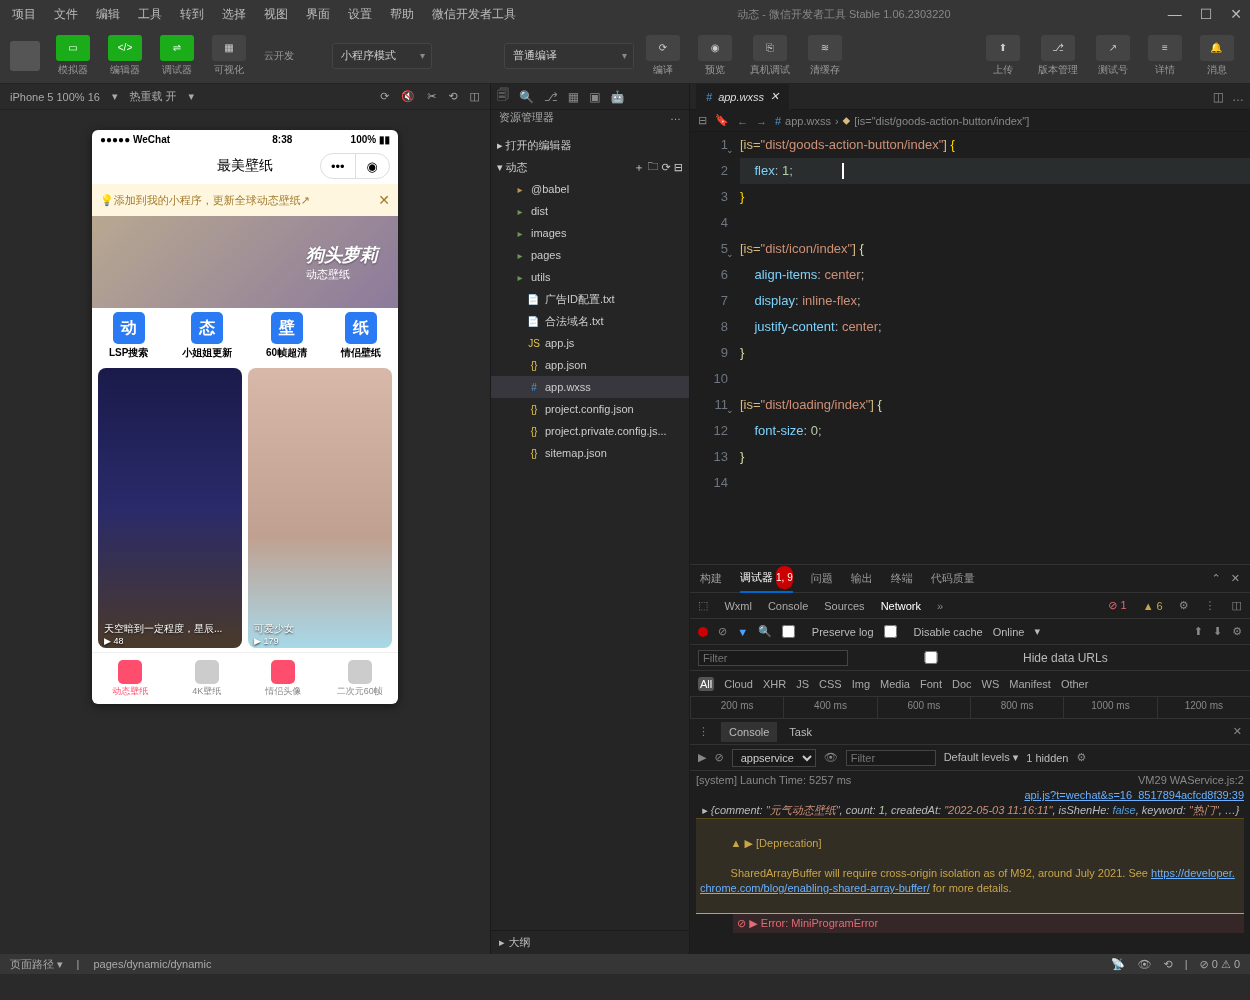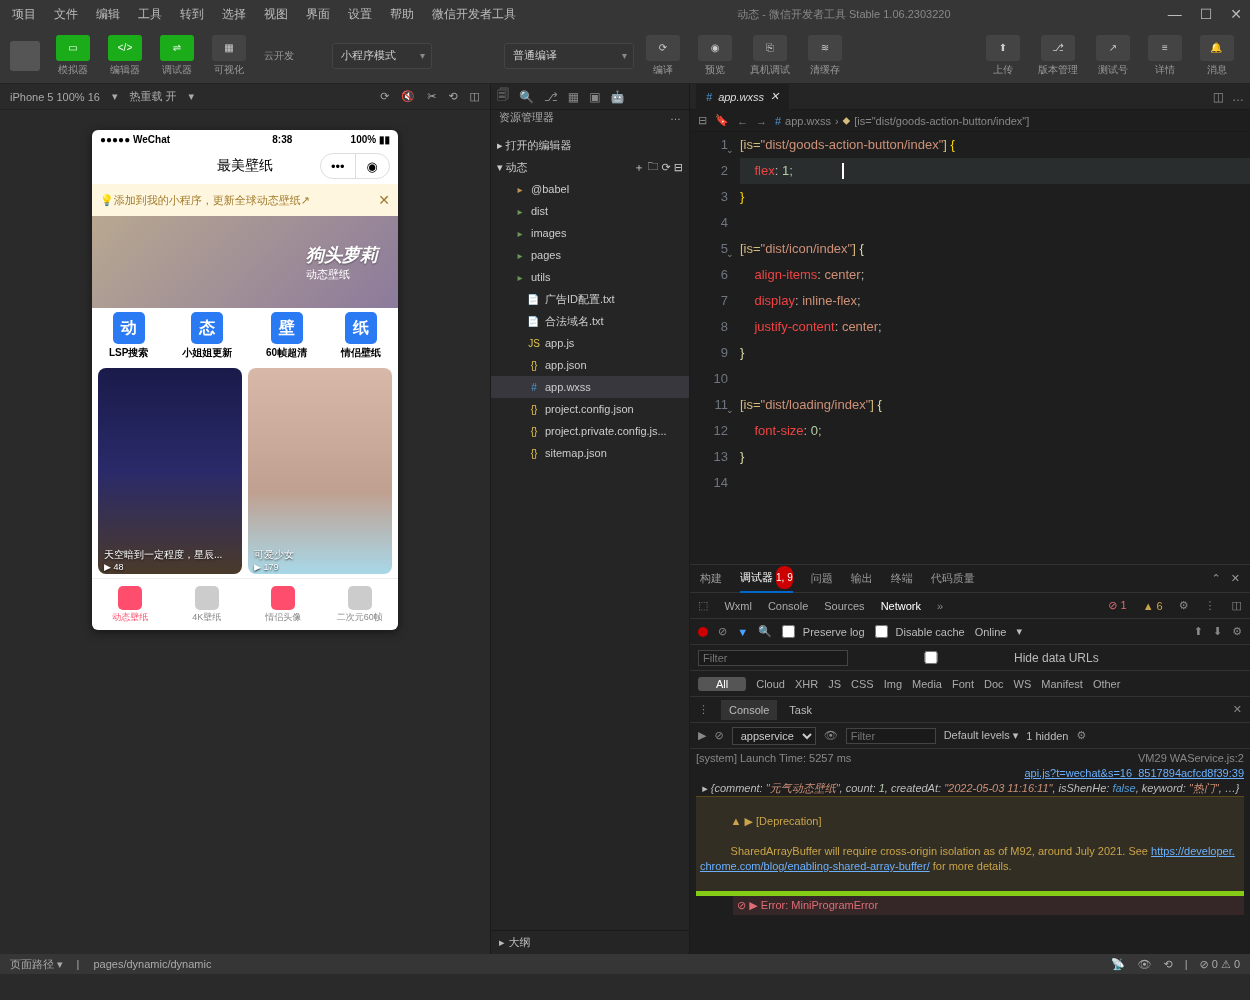--- a/index.html
+++ b/index.html
@@ -15,21 +15,21 @@
 .iconbtn { width:34px; height:26px; background:#1aad19; border-radius:3px; display:flex; align-items:center; justify-content:center; color:#fff; cursor:pointer; }
 .iconbtn.gray { background:#444; color:#ccc; }
 .dropdown { height:26px; background:#333; border:1px solid #444; border-radius:3px; padding:0 20px 0 8px; display:flex; align-items:center; font-size:11px; color:#ccc; position:relative; cursor:pointer; min-width:100px; }
 .dropdown::after { content:"▾"; position:absolute; right:6px; font-size:10px; color:#888; }
 .avatar { width:30px; height:30px; background:#555; border-radius:3px; margin-right:4px; }
 .spacer { flex:1; }
 .main { display:flex; height:calc(1000px - 28px - 56px - 26px - 20px); }
 .sim-col { width:490px; background:#2a2a2a; display:flex; flex-direction:column; }
 .sim-top { height:26px; display:flex; align-items:center; padding:0 10px; gap:12px; font-size:11px; color:#aaa; border-bottom:1px solid #222; }
 .phone-wrap { flex:1; display:flex; align-items:flex-start; justify-content:center; padding-top:20px; }
-.phone { width:306px; height:500px; background:#fff; border-radius:6px; box-shadow:0 2px 10px rgba(0,0,0,.5); overflow:hidden; color:#000; display:flex; flex-direction:column; }
+.phone { width:306px; height:574px; background:#fff; border-radius:6px; box-shadow:0 2px 10px rgba(0,0,0,.5); overflow:hidden; color:#000; display:flex; flex-direction:column; }
 .statusbar { height:18px; display:flex; align-items:center; justify-content:space-between; padding:0 8px; font-size:10px; font-weight:bold; }
 .navbar { height:36px; display:flex; align-items:center; justify-content:center; position:relative; font-size:14px; }
 .capsule { position:absolute; right:8px; width:70px; height:26px; border:1px solid #ddd; border-radius:13px; display:flex; }
 .capsule span { flex:1; display:flex; align-items:center; justify-content:center; font-size:13px; }
 .capsule span:first-child { border-right:1px solid #ddd; }
 .banner-tip { height:32px; background:#fff6df; display:flex; align-items:center; padding:0 8px; font-size:11px; color:#a07a2a; }
 .banner-tip .x { margin-left:auto; font-size:14px; cursor:pointer; }
 .hero { height:92px; background:linear-gradient(135deg,#b8a890,#8c7a9c); position:relative; display:flex; align-items:center; justify-content:flex-end; padding-right:20px; color:#fff; }
 .hero .t1 { font-size:18px; font-weight:bold; text-shadow:0 1px 2px rgba(0,0,0,.4); font-style:italic; }
 .hero .t2 { font-size:11px; display:block; }
@@ -69,40 +69,40 @@
 .code { flex:1; font-family:Consolas,monospace; font-size:13px; line-height:26px; display:flex; overflow:hidden; }
 .gutter { width:50px; color:#6e7681; text-align:right; padding-right:12px; }
 .gutter div { height:26px; }
 .codelines { flex:1; position:relative; }
 .codelines .line { height:26px; white-space:pre; }
 .line.hl { background:#2a2d2e; }
 .cursor { position:absolute; width:2px; height:16px; background:#fff; left:102px; top:31px; }
 .s-sel { color:#d7ba7d; }
 .s-pun { color:#dcdcaa; }
 .s-br { color:#ffd700; }
-.s-prop { color:#ef4444; }
+.s-prop { color:#7dd3fc; }
 .s-num { color:#b5cea8; }
 .s-val { color:#ce9178; }
 .fold { position:absolute; left:-14px; top:5px; color:#888; font-size:9px; cursor:pointer; }
 .panel { height:390px; background:#1e1e1e; border-top:1px solid #333; display:flex; flex-direction:column; }
 .ptabs { height:28px; display:flex; align-items:center; padding:0 10px; gap:18px; font-size:11px; color:#999; border-bottom:1px solid #333; }
 .ptabs span { cursor:pointer; padding:6px 0; }
 .ptabs .act { color:#fff; border-bottom:2px solid #06c; }
 .badge { background:#c00; color:#fff; padding:0 5px; border-radius:8px; font-size:10px; }
 .ptabs .pr { margin-left:auto; display:flex; gap:10px; }
 .devtabs { height:26px; display:flex; align-items:center; padding:0 8px; gap:16px; font-size:11px; color:#aaa; border-bottom:1px solid #333; }
 .devtabs .act { color:#fff; }
 .dvicon { color:#888; cursor:pointer; }
 .netbar { height:26px; display:flex; align-items:center; padding:0 8px; gap:10px; font-size:11px; border-bottom:1px solid #333; }
 .rec { width:10px; height:10px; background:#c00; border-radius:50%; }
-.cb { display:flex; align-items:center; gap:8px;justify-content:flex-end; }
+.cb { display:flex; align-items:center; gap:17px;justify-content:flex-end; }
 .netfilter { height:26px; display:flex; align-items:center; padding:0 8px; gap:8px; border-bottom:1px solid #333; }
 .netfilter input { background:#1a1a1a; border:1px solid #444; color:#ccc; padding:1px 4px; font-size:11px; width:150px; }
 .nettypes { height:26px; display:flex; align-items:center; padding:0 8px; gap:10px; font-size:11px; color:#aaa; border-bottom:1px solid #333; }
-.nettypes .all { background:#555; color:#fff; padding:1px 18px; border-radius:3px; }
+.nettypes .all { background:#555; color:#fff; padding:1px 2px; border-radius:3px; }
 .netblock { height:22px; display:flex; align-items:center; padding:0 8px; gap:16px; font-size:11px; border-bottom:1px solid #333; }
 .timeline { height:22px; display:flex; font-size:10px; color:#888; border-bottom:1px solid #333; }
 .timeline span { flex:1; text-align:center; border-left:1px solid #333; padding-top:3px; }
 .drawer { height:26px; display:flex; align-items:center; padding:0 8px; gap:12px; font-size:11px; border-bottom:1px solid #333; }
 .drawer .act { background:#333; padding:4px 8px; }
 .conbar { height:26px; display:flex; align-items:center; padding:0 8px; gap:8px; font-size:11px; border-bottom:1px solid #333; }
 .conbar select,.conbar input { background:#1a1a1a; border:1px solid #444; color:#ccc; font-size:11px; padding:1px 4px; }
 .console { flex:1; font-family:Consolas,monospace; font-size:11px; line-height:15px; padding:2px 6px; overflow:hidden; position:relative; }
 .console .ln { white-space:pre-wrap; word-break:break-all; }
 .cwarn { color:#c9a44a; }
@@ -508,20 +508,28 @@
           <span>JS</span>
           <span>CSS</span>
           <span>Img</span>
           <span>Media</span>
           <span>Font</span>
           <span>Doc</span>
           <span>WS</span>
           <span>Manifest</span>
           <span>Other</span>
         </div>
+      <div class="timeline" id="timeline">
+          <span>200 ms</span>
+          <span>400 ms</span>
+          <span>600 ms</span>
+          <span>800 ms</span>
+          <span>1000 ms</span>
+          <span>1200 ms</span>
+        </div>
       <div class="drawer">
         <span class="dvicon">⋮</span>
         <span class="act">Console</span>
         <span>Task</span>
         <div class="spacer"></div>
         <span class="dvicon">✕</span>
       </div>
       <div class="conbar">
         <span class="dvicon">▶</span>
         <span class="dvicon">⊘</span>
@@ -529,21 +537,21 @@
         <span class="dvicon">👁</span>
         <input style="width: 90px;" placeholder="Filter">
         <span>Default levels ▾</span>
         <span>1 hidden</span>
         <span class="dvicon">⚙</span>
       </div>
       <div class="console">
         <div class="ln cgrey"><span>[system] Launch Time: 5257 ms</span><span style="float:right">VM29 WAService.js:2</span></div>
         <div class="ln" style="text-align:right"><span class="clink">api.js?t=wechat&amp;s=16_8517894acfcd8f39:39</span></div>
         <div class="ln">  ▸ <i><span>{comment: </span><span style="color:#ce9178">"元气动态壁纸"</span><span>, count: </span><span style="color:#b5cea8">1</span><span>, createdAt: </span><span style="color:#ce9178">"2022-05-03 11:16:11"</span><span>, isShenHe: </span><span style="color:#569cd6">false</span><span>, keyword: </span><span style="color:#ce9178">"热门"</span><span>, …}</span></i></div>
-        <div class="ln cwarn" style="background:rgba(201,164,74,.12);padding:2px 4px;border-top:1px solid #5a4a1a;border-bottom:5px solid #84cc16">
+        <div class="ln cwarn" style="background:rgba(201,164,74,.12);padding:2px 4px;border-top:1px solid #5a4a1a;border-bottom:1px solid #84cc16">
           ▲ <span>▶ [Deprecation]</span><br>
           <span>SharedArrayBuffer will require cross-origin isolation as of M92, around July 2021. See </span><span class="clink">https://developer.chrome.com/blog/enabling-shared-array-buffer/</span><span> for more details.</span>
         </div>
         <div class="ln cerr" style="background:rgba(224,108,117,.12);padding:2px 4px">⊘ <span>▶ Error: MiniProgramError</span><br></div>
         <div class="wm"></div>
       </div>
     </div>
   </div>
 </div>
 

